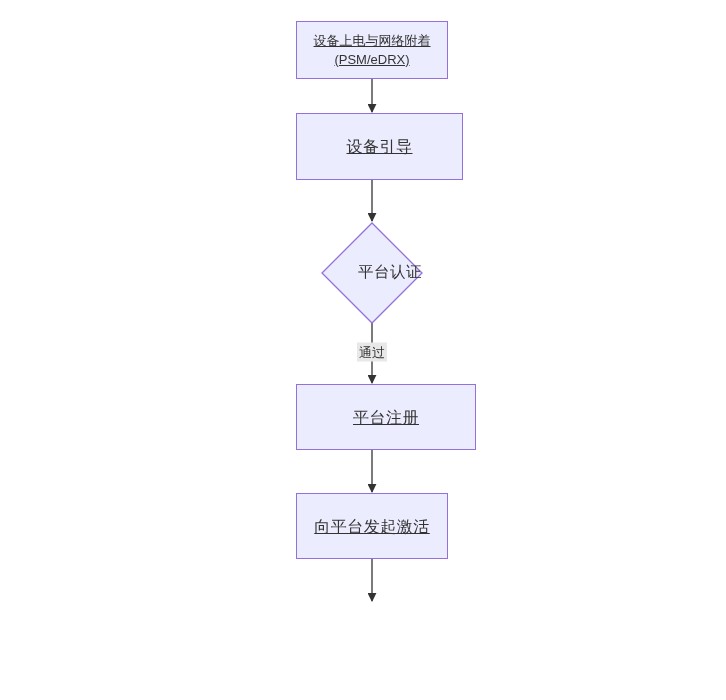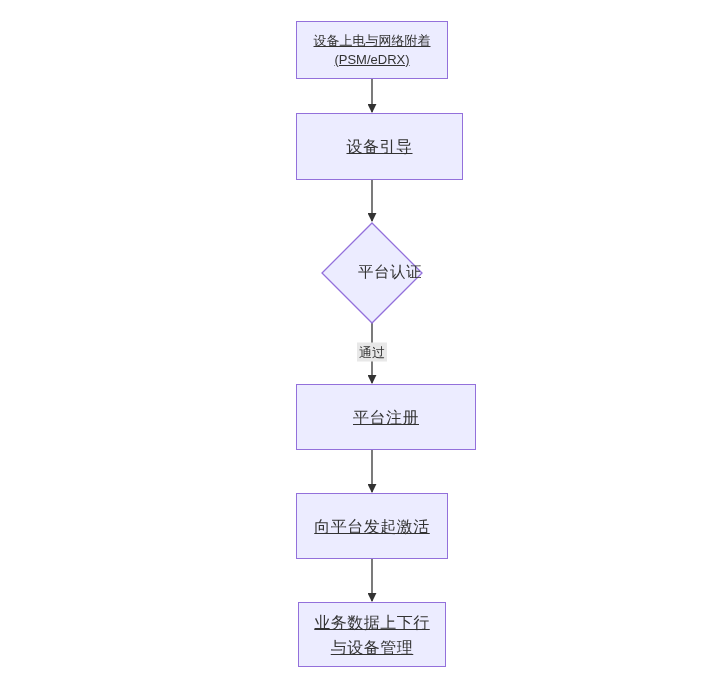--- a/index.html
+++ b/index.html
@@ -103,18 +103,14 @@
   <div class="edge-label">通过</div>
 
   <div class="node" id="n-register">
     <span class="line">平台注册</span>
   </div>
 
   <div class="node" id="n-channel">
     <span class="line">向平台发起激活</span>
   </div>
 
-  <div class="node" id="n-business">
-    <span class="line">业务数据上下行</span>
-    <span class="line">与设备管理</span>
-  </div>
 
 </div>
 
 </body></html>

